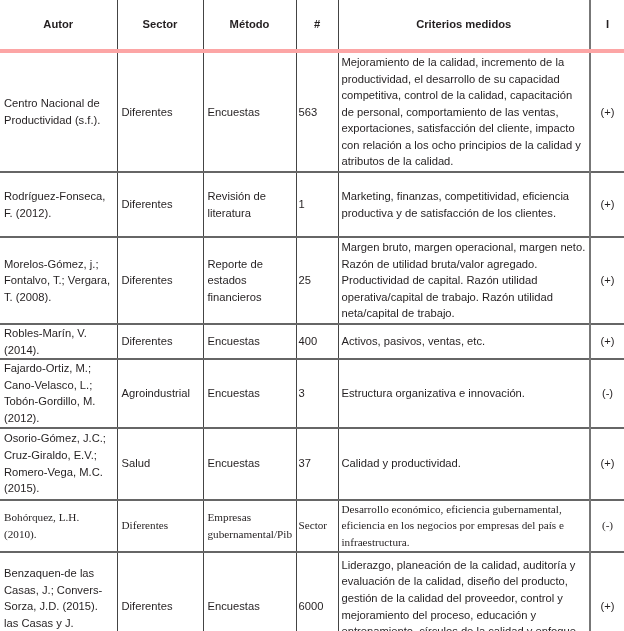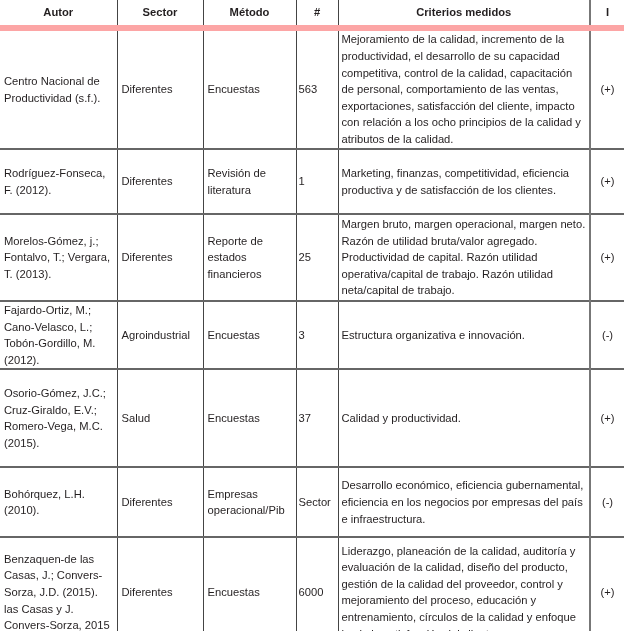--- a/index.html
+++ b/index.html
@@ -1,29 +1,29 @@
 <!DOCTYPE html>
 <html><head>
 <meta charset="utf-8">
 <style>
   html, body { margin: 0; padding: 0; background: #ffffff; }
   body { width: 624px; height: 631px; overflow: hidden; font-family: "Liberation Sans", sans-serif; color: #231f20; }
   table { border-collapse: collapse; table-layout: fixed; width: 624px; font-size: 11.2px; line-height: 16.6px; }
   col.c1 { width: 117px; } col.c2 { width: 86px; } col.c3 { width: 93px; }
   col.c4 { width: 42px; } col.c5 { width: 252px; } col.c6 { width: 34px; }
-  th { font-weight: bold; text-align: center; height: 25px; padding: 0; border-bottom: 6px solid #fca5a5; border-left: 1.3px solid #444; vertical-align: middle; }
+  th { font-weight: bold; text-align: center; height: 25px; padding: 12px; border-bottom: 4px solid #fca5a5; border-left: 1.3px solid #444; vertical-align: middle; }
   td { padding: 0 4px; border-top: 2px solid #666; border-left: 1.3px solid #444; vertical-align: middle; border-radius: 7px; }
   th:first-child, td:first-child { border-left: none; }
   td.num { text-align: left; padding: 0 2px; }
   td.imp { text-align: center; padding: 0; border-left: 2px solid #777; }
   th.imp { border-left: 2px solid #777; }
   tr.first td { border-top: none; }
   tr.last td { border-bottom: 2.5px solid #222; }
   .r1 { height: 121px; } .r2 { height: 65px; } .r3 { height: 87px; } .r4 { height: 34px; }
-  .r5 { height: 46px; } .r6 { height: 98px; } .r7 { height: 70px; } .r8 { height: 110px; }
+  .r5 { height: 46px; } .r6 { height: 72px; } .r7 { height: 52px; font-family: Liberation Serif, serif; } .r8 { height: 110px; }
   td.txt { padding: 0 3px 0 3px; }
 </style>
 </head>
 <body>
 
 <table>
   <colgroup>
     <col class="c1">
       <col class="c2">
       <col class="c3">
@@ -52,25 +52,33 @@
     </tr>
     <tr class="r2">
       <td>Rodríguez-Fonseca, F. (2012).</td>
       <td>Diferentes</td>
       <td>Revisión de literatura</td>
       <td class="num">1</td>
       <td class="txt">Marketing, finanzas, competitividad, eficiencia productiva y de satisfacción de los clientes.</td>
       <td class="imp">(+)</td>
     </tr>
     <tr class="r3">
-      <td>Morelos-Gómez, j.; Fontalvo, T.; Vergara, T. (2013).</td>
+      <td>Morelos-Gómez, j.; Fontalvo, T.; Vergara, T. (2008).</td>
       <td>Diferentes</td>
       <td>Reporte de estados financieros</td>
       <td class="num">25</td>
       <td class="txt">Margen bruto, margen operacional, margen neto. Razón de utilidad bruta/valor agregado. Productividad de capital. Razón utilidad operativa/capital de trabajo. Razón utilidad neta/capital de trabajo.</td>
+      <td class="imp">(+)</td>
+    </tr>
+    <tr class="r4">
+      <td>Robles-Marín, V. (2014).</td>
+      <td>Diferentes</td>
+      <td>Encuestas</td>
+      <td class="num">400</td>
+      <td class="txt">Activos, pasivos, ventas, etc.</td>
       <td class="imp">(+)</td>
     </tr>
     <tr class="r5">
       <td>Fajardo-Ortiz, M.; Cano-Velasco, L.; Tobón-Gordillo, M. (2012).</td>
       <td>Agroindustrial</td>
       <td>Encuestas</td>
       <td class="num">3</td>
       <td class="txt">Estructura organizativa e innovación.</td>
       <td class="imp">(-)</td>
     </tr>
@@ -78,21 +86,21 @@
       <td>Osorio-Gómez, J.C.; Cruz-Giraldo, E.V.; Romero-Vega, M.C. (2015).</td>
       <td>Salud</td>
       <td>Encuestas</td>
       <td class="num">37</td>
       <td class="txt">Calidad y productividad.</td>
       <td class="imp">(+)</td>
     </tr>
     <tr class="r7">
       <td>Bohórquez, L.H. (2010).</td>
       <td>Diferentes</td>
-      <td>Empresas operacional/Pib</td>
+      <td>Empresas gubernamental/Pib</td>
       <td class="num">Sector</td>
       <td class="txt">Desarrollo económico, eficiencia gubernamental, eficiencia en los negocios por empresas del país e infraestructura.</td>
       <td class="imp">(-)</td>
     </tr>
     <tr class="last r8">
       <td>Benzaquen-de las Casas, J.;  Convers-Sorza, J.D. (2015). las Casas y J. Convers-Sorza, 2015</td>
       <td>Diferentes</td>
       <td>Encuestas</td>
       <td class="num">6000</td>
       <td class="txt">Liderazgo, planeación de la calidad, auditoría y evaluación de la calidad, diseño del producto, gestión de la calidad del proveedor, control y mejoramiento del proceso, educación y entrenamiento, círculos de la calidad y enfoque hacia la satisfacción del cliente.</td>

